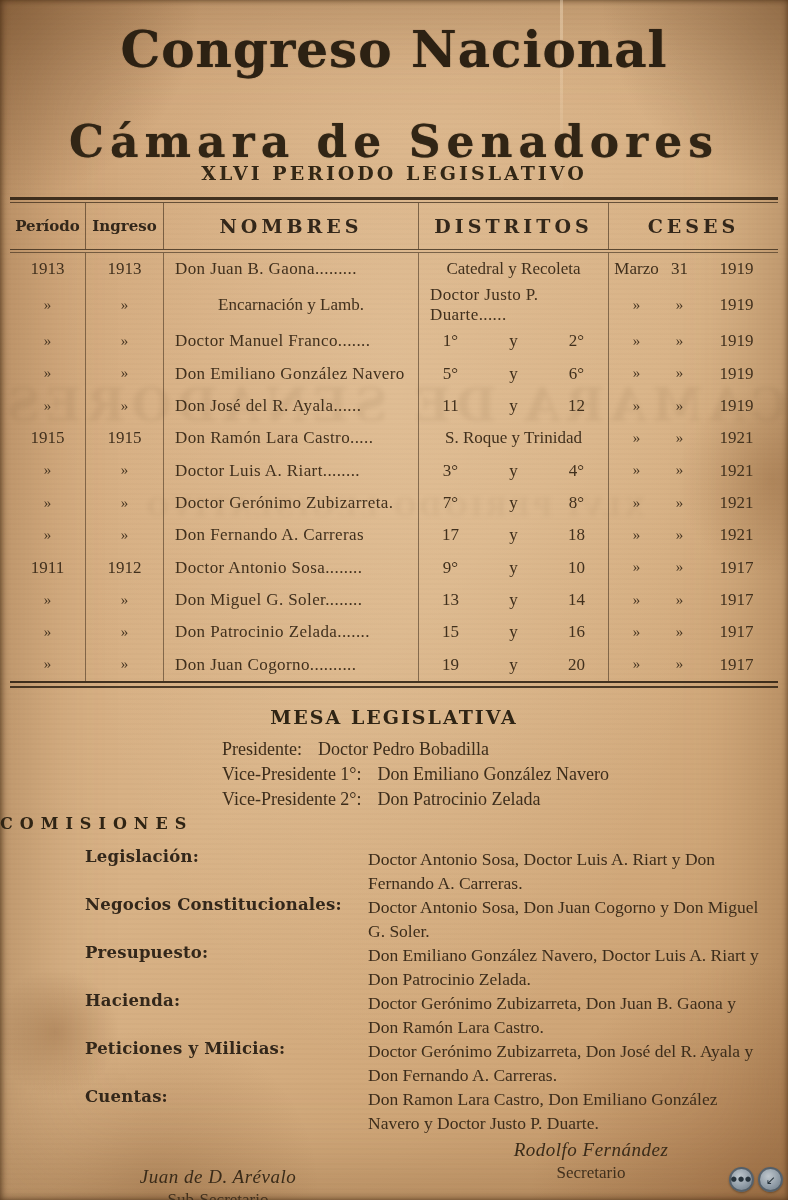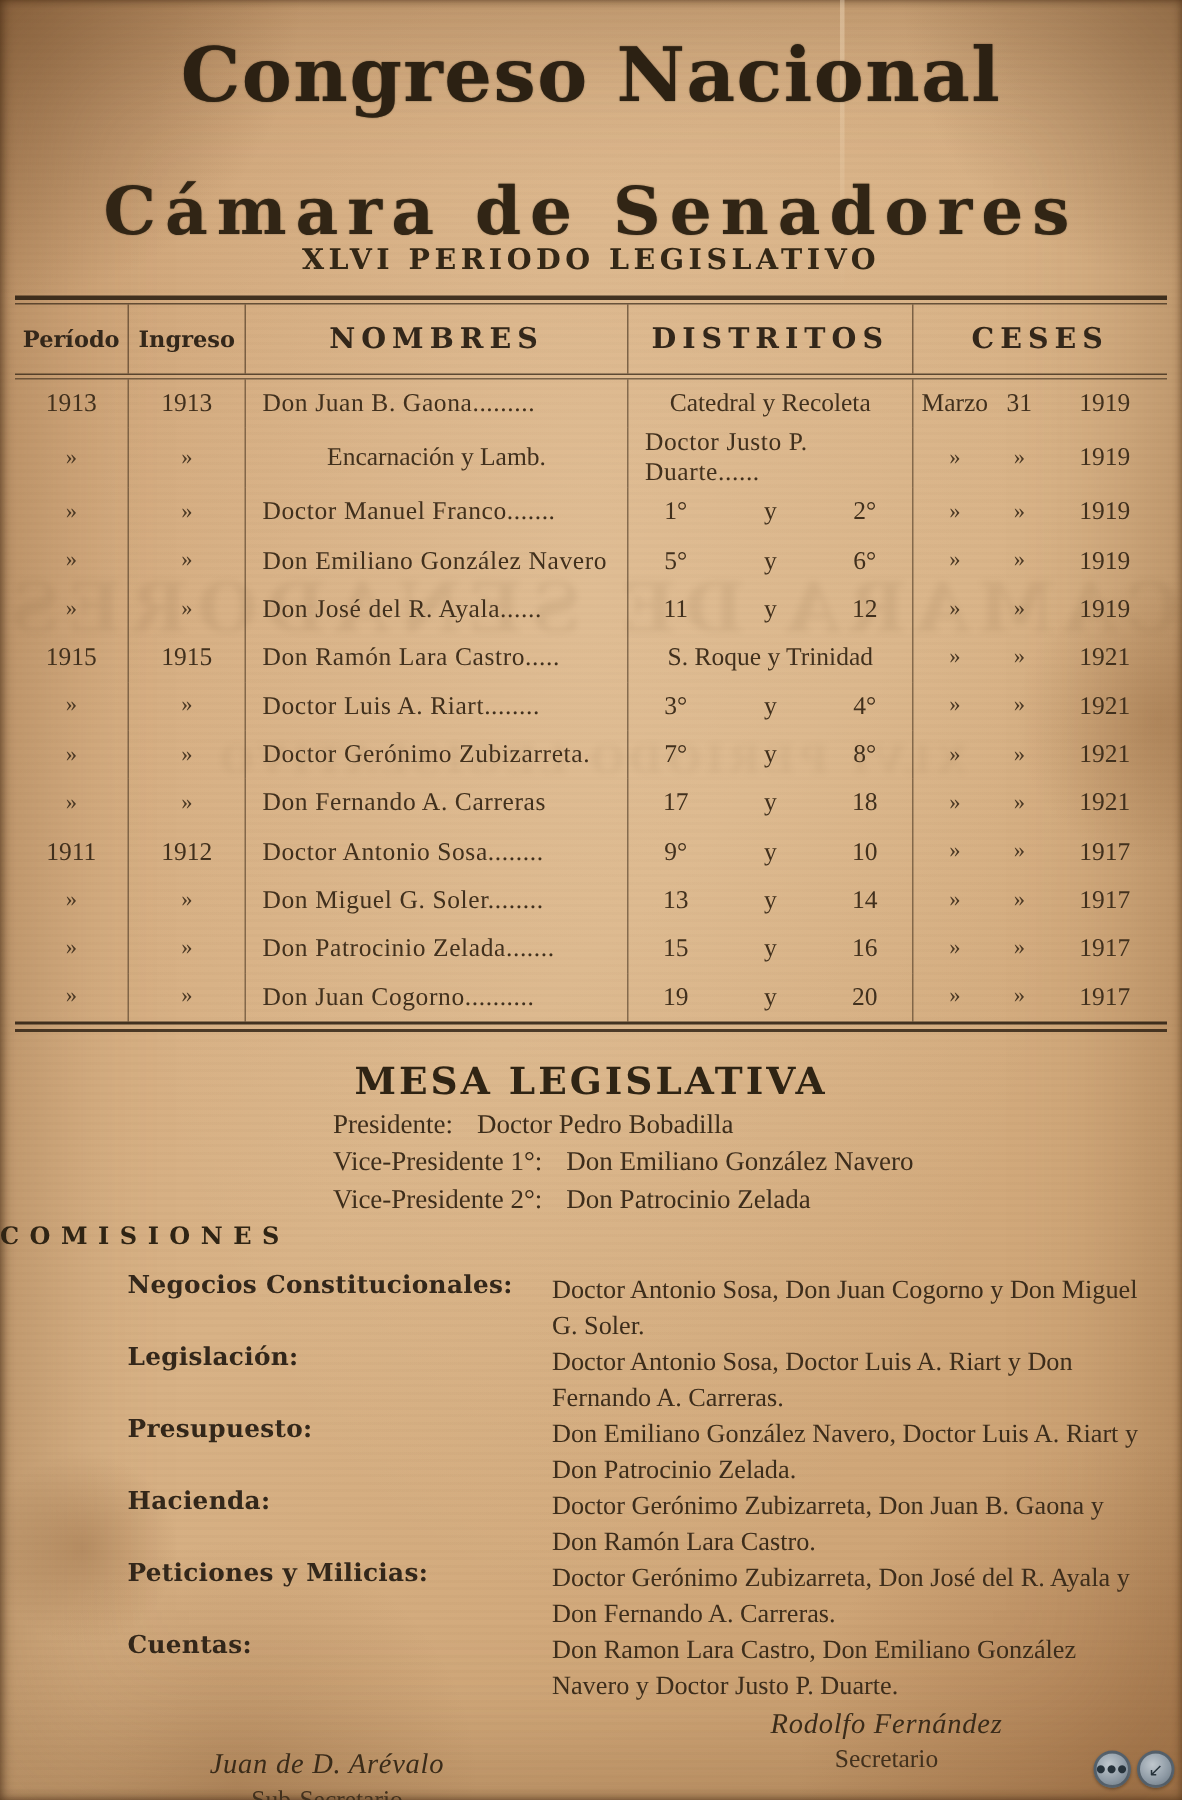--- a/index.html
+++ b/index.html
@@ -86,21 +86,21 @@
   .td + .td{border-left:1px solid rgba(60,42,24,.55);}
   .td.nombre{justify-content:flex-start;padding-left:11px;letter-spacing:.4px;}
   .td.spread3{display:grid;align-items:center;}
   .td.distrito.spread3{grid-template-columns:1fr 1fr 1fr;}
   .td.cese.spread3{grid-template-columns:56px 30px 84px;}
   .spread3 span{text-align:center;}
   .guillemet{font-size:15px;color:#4a3824;}
   
   .mesa-title{
     position:absolute;top:706px;left:0;width:100%;text-align:center;
-    font-family:"DejaVu Serif", serif;font-size:25px;font-weight:700;letter-spacing:2px;color:#2f2414;
+    font-family:"DejaVu Serif", serif;font-size:19px;font-weight:700;letter-spacing:2px;color:#2f2414;
   }
   .mesa-list{position:absolute;top:737px;left:222px;}
   .mesa-row{display:flex;gap:16px;height:25px;align-items:center;font-size:18px;color:#3d2d1b;}
   
   .com-title{
     position:absolute;top:814px;left:0;width:100%;text-align:left;
     font-family:"DejaVu Serif", serif;font-size:16px;font-weight:700;letter-spacing:7px;color:#2f2414;
   }
   .com-list{position:absolute;top:847px;left:85px;width:692px;}
   .com-row{display:grid;grid-template-columns:283px 402px;min-height:48px;}
@@ -349,26 +349,26 @@
       </div>
       <div class="mesa-row">
         <span class="mesa-role">Vice-Presidente 2°:</span>
         <span class="mesa-name">Don Patrocinio Zelada</span>
       </div>
     </div>
 
   <div class="com-title">COMISIONES</div>
   <div class="com-list" id="com-list">
       <div class="com-row">
+        <div class="com-label">Legislación:</div>
+        <div class="com-members">Doctor Antonio Sosa, Doctor Luis A. Riart y Don Fernando A. Carreras.</div>
+      </div>
+      <div class="com-row">
         <div class="com-label">Negocios Constitucionales:</div>
         <div class="com-members">Doctor Antonio Sosa, Don Juan Cogorno y Don Miguel G. Soler.</div>
-      </div>
-      <div class="com-row">
-        <div class="com-label">Legislación:</div>
-        <div class="com-members">Doctor Antonio Sosa, Doctor Luis A. Riart y Don Fernando A. Carreras.</div>
       </div>
       <div class="com-row">
         <div class="com-label">Presupuesto:</div>
         <div class="com-members">Don Emiliano González Navero, Doctor Luis A. Riart y Don Patrocinio Zelada.</div>
       </div>
       <div class="com-row">
         <div class="com-label">Hacienda:</div>
         <div class="com-members">Doctor Gerónimo Zubizarreta, Don Juan B. Gaona y Don Ramón Lara Castro.</div>
       </div>
       <div class="com-row">

